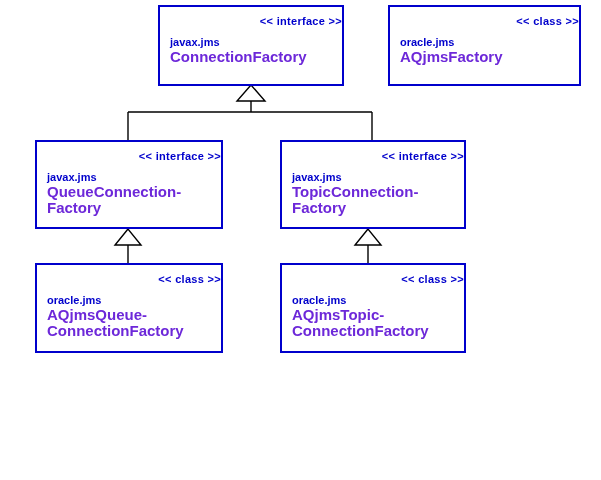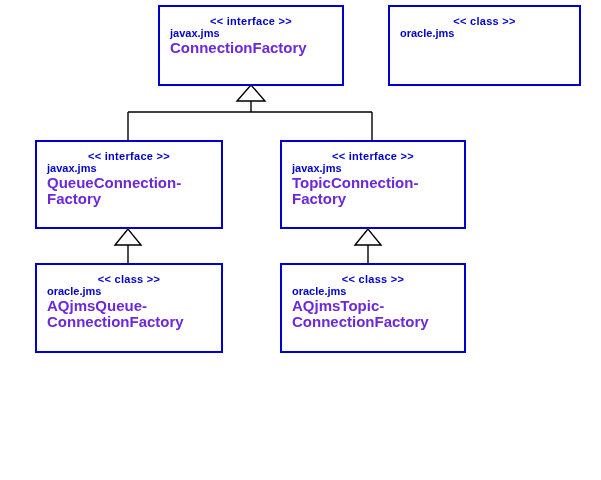--- a/index.html
+++ b/index.html
@@ -30,34 +30,35 @@
   
   .uml-box {
     position: absolute;
     box-sizing: border-box;
     background: #ffffff;
     border: 2px solid #0000cc;
     z-index: 2;
     overflow: hidden;
   }
   .stereotype {
-    text-align: center;
+    text-align: right;
     color: #0000cc;
     font-family: "Liberation Sans", sans-serif;
     font-size: 11px;
     font-weight: bold;
     letter-spacing: 0.3px;
     margin-top: 8px;
     white-space: nowrap;
   }
   .pkg-name {
     color: #0000cc;
     font-family: "Liberation Sans", sans-serif;
     font-size: 11px;
     font-weight: bold;
+    margin-top: 9px;
     margin-left: 10px;
     white-space: nowrap;
   }
   .cls-name {
     color: #6d28d9;
     font-family: "Liberation Sans", sans-serif;
     font-size: 15px;
     font-weight: bold;
     line-height: 1.06;
     margin-left: 10px;
@@ -105,20 +106,21 @@
 
   <div class="uml-box" id="box-connectionfactory">
     <div class="stereotype">&lt;&lt; interface &gt;&gt;</div>
     <div class="pkg-name">javax.jms</div>
     <div class="cls-name">ConnectionFactory</div>
   </div>
 
   <div class="uml-box" id="box-aqjmsfactory">
     <div class="stereotype">&lt;&lt; class &gt;&gt;</div>
     <div class="pkg-name">oracle.jms</div>
+    <div class="cls-name">AQjmsFactory</div>
   </div>
 
   <div class="uml-box" id="box-queueconnectionfactory">
     <div class="stereotype">&lt;&lt; interface &gt;&gt;</div>
     <div class="pkg-name">javax.jms</div>
     <div class="cls-name">QueueConnection-
 Factory</div>
   </div>
 
   <div class="uml-box" id="box-topicconnectionfactory">

